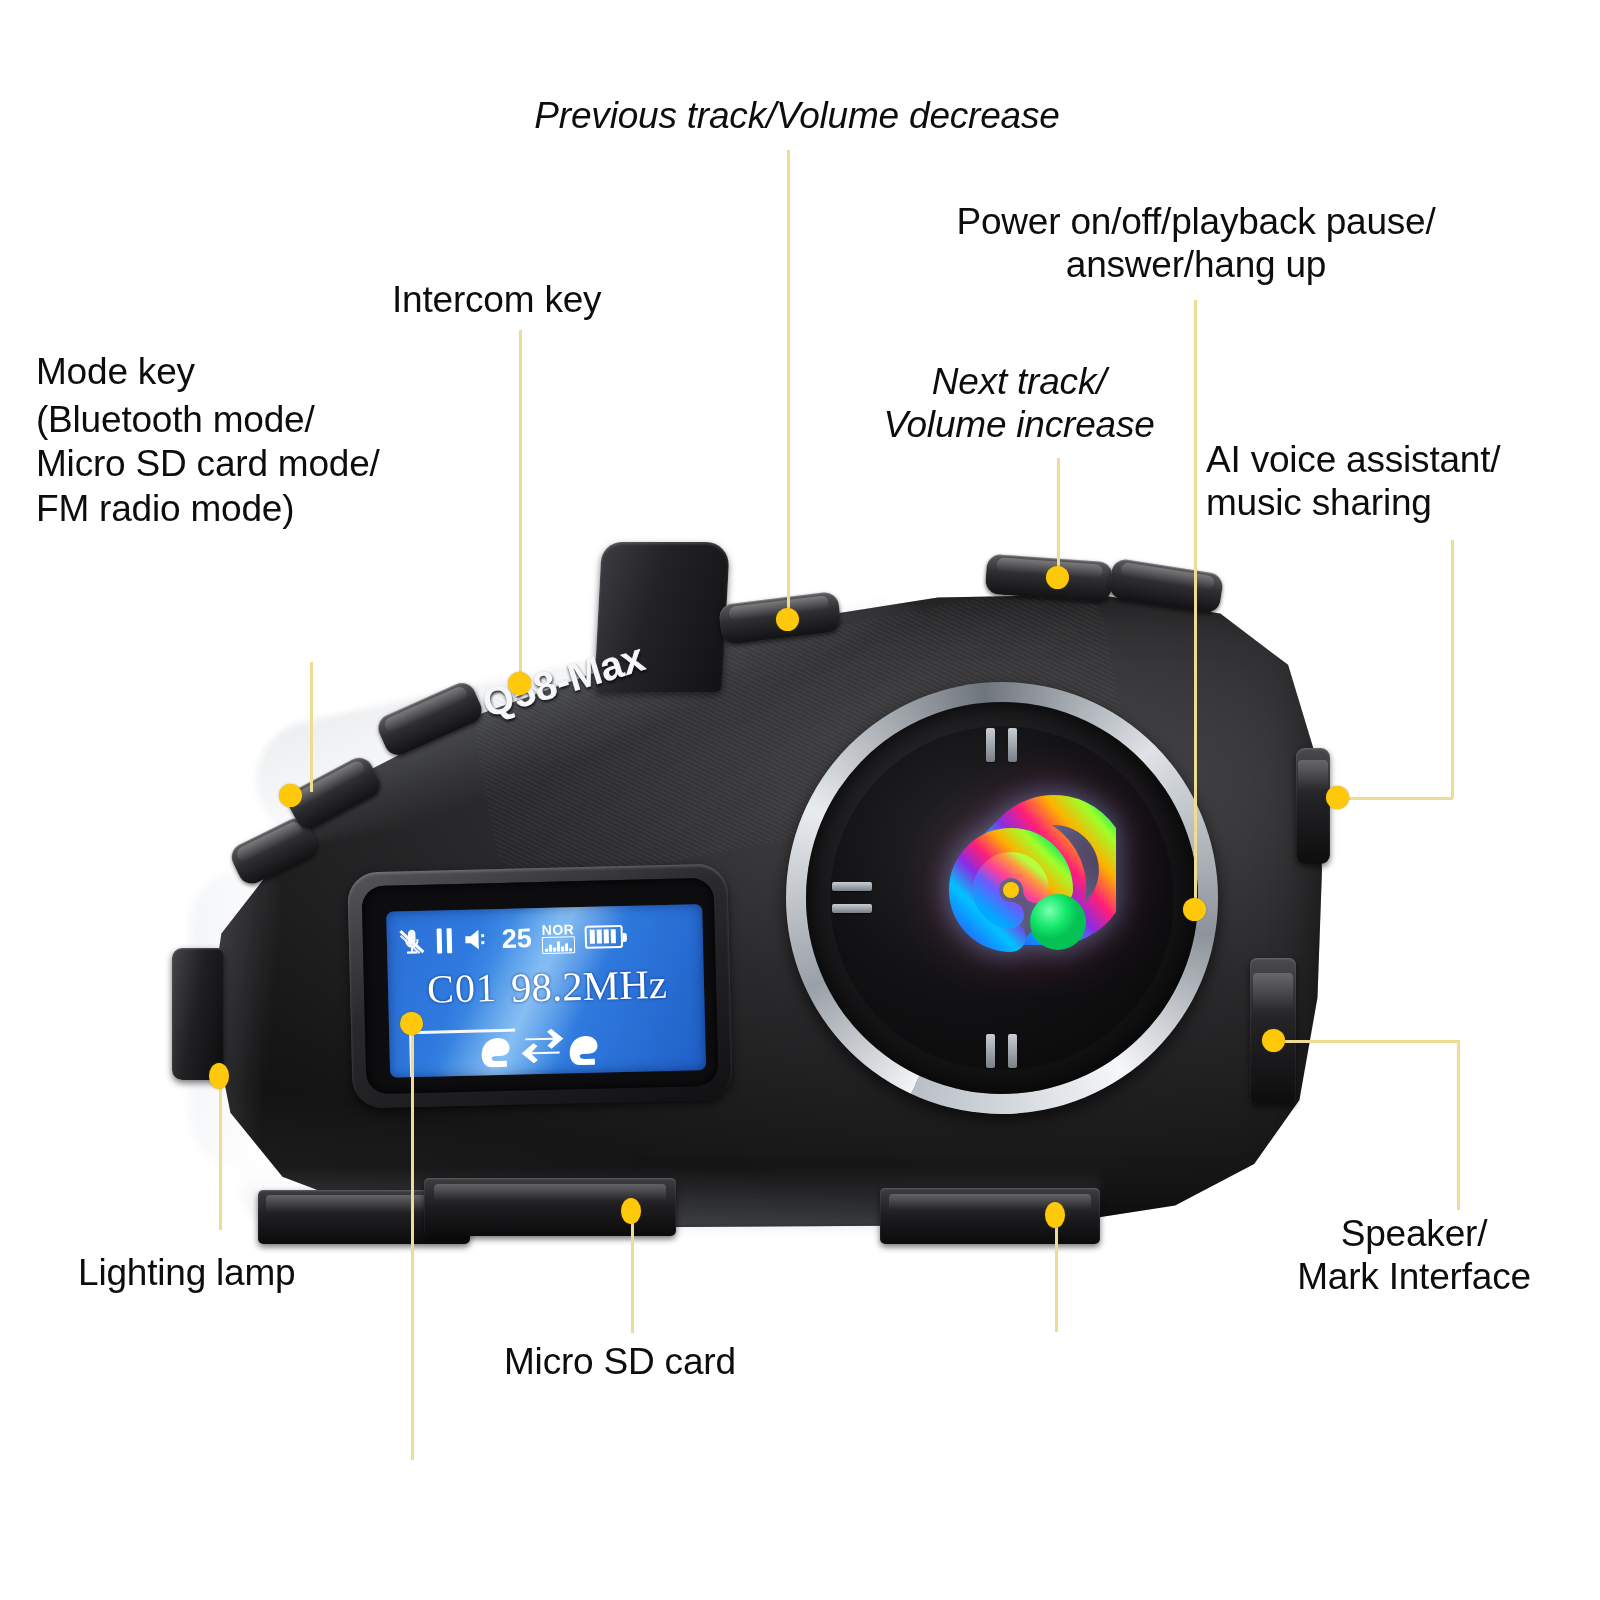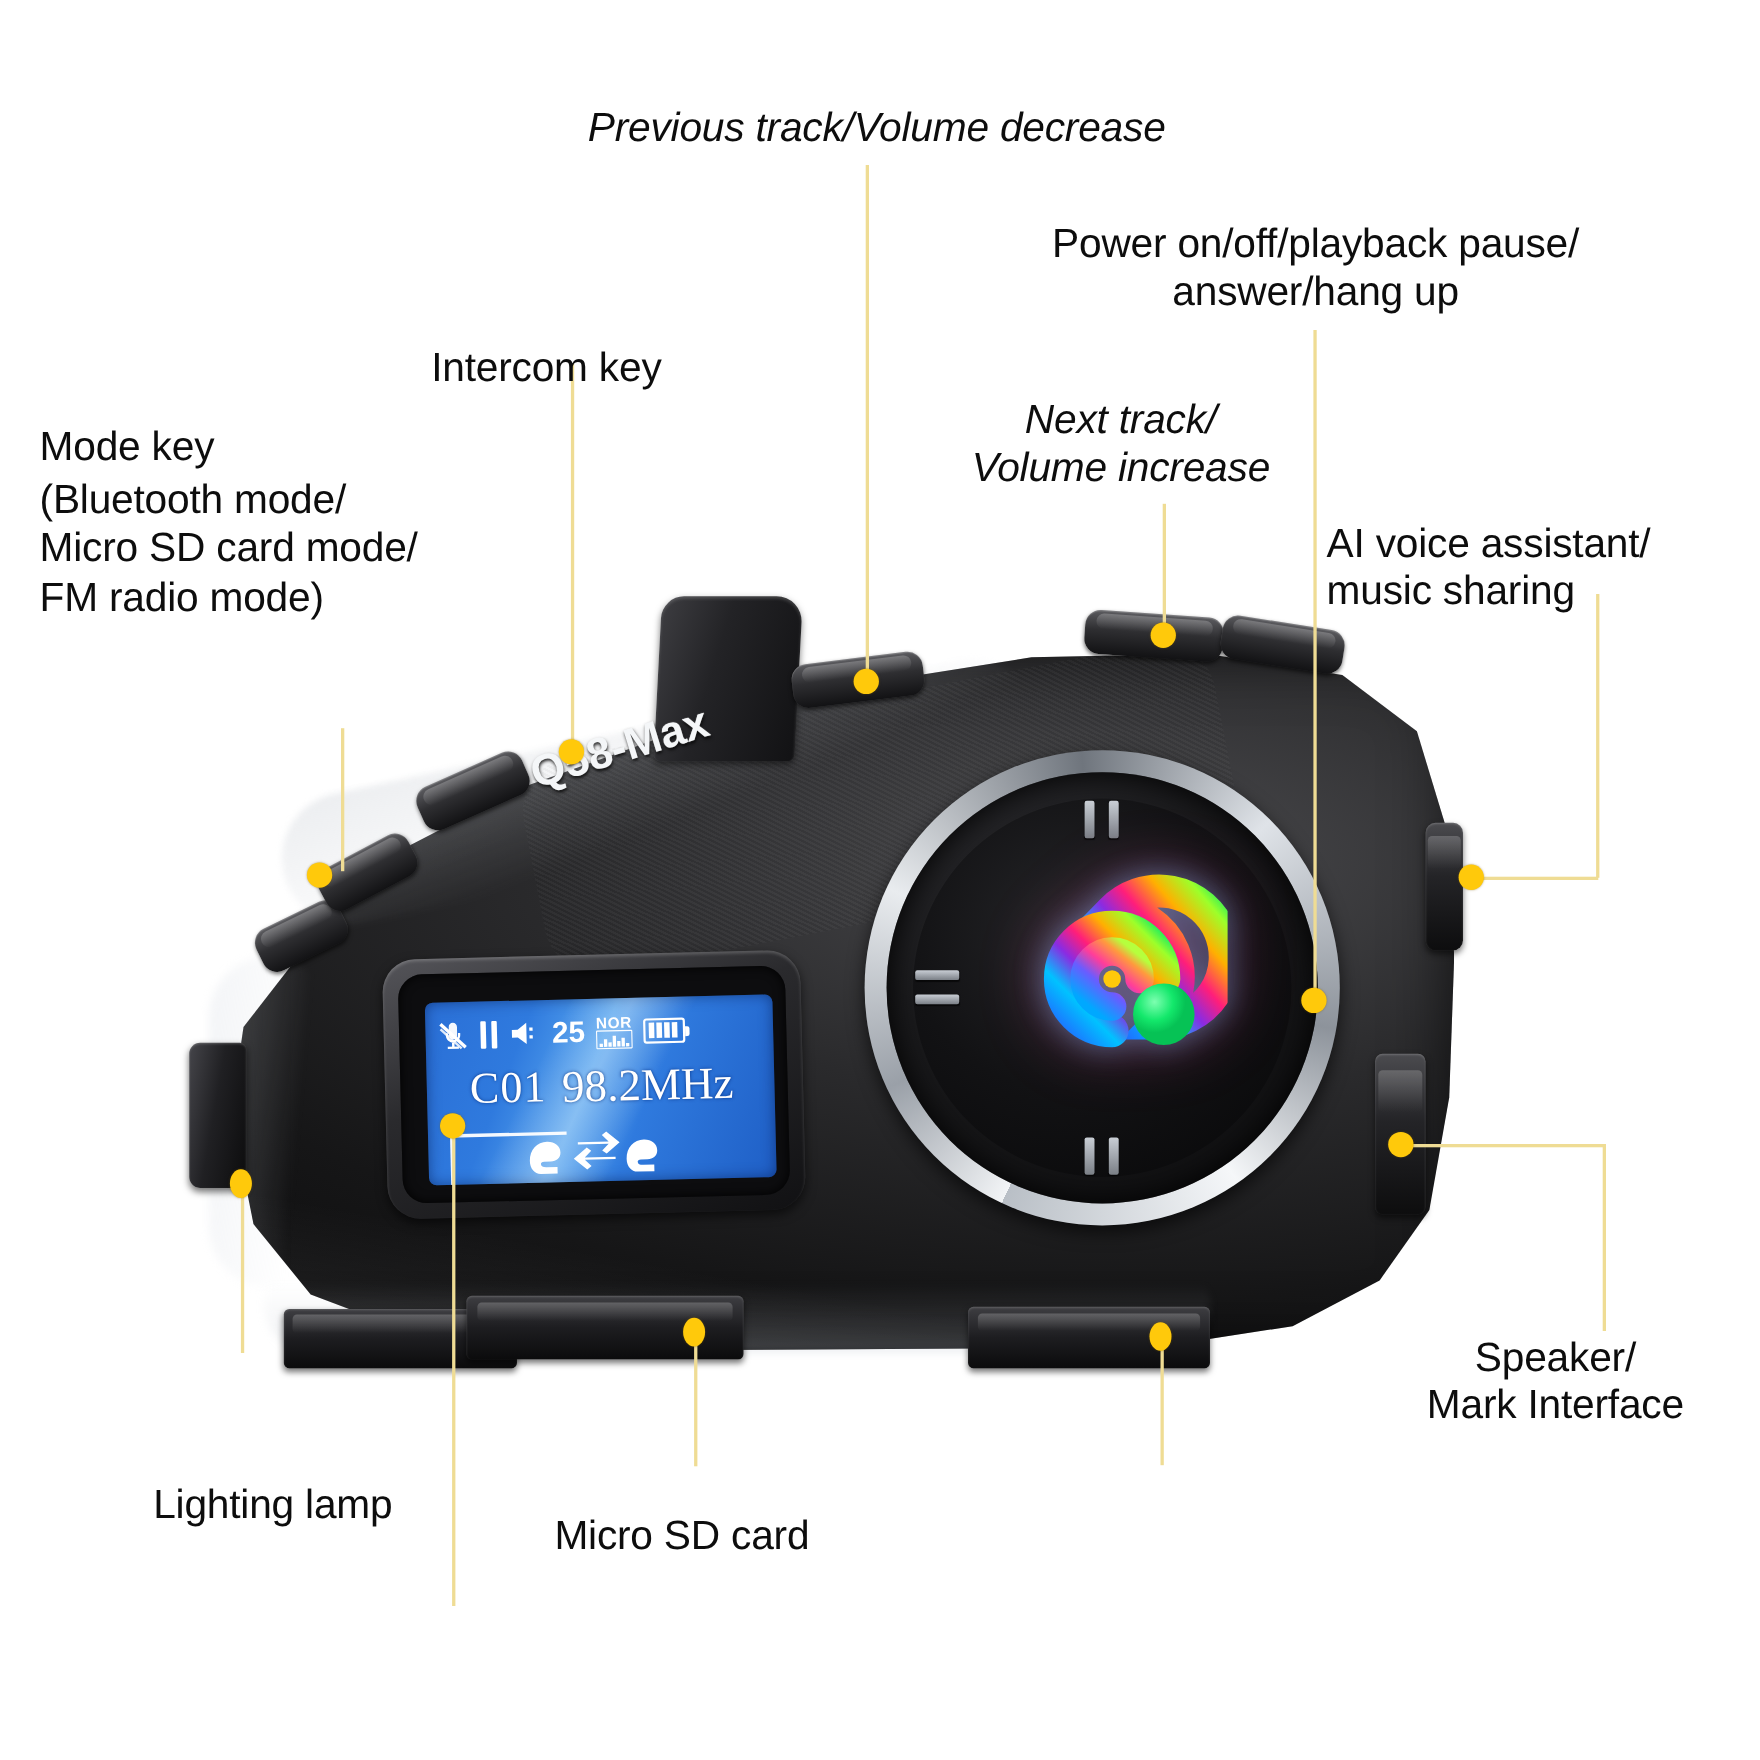--- a/index.html
+++ b/index.html
@@ -6,21 +6,21 @@
   html,body{margin:0;padding:0;background:#ffffff;}
   body{width:1600px;height:1600px;position:relative;overflow:hidden;
        font-family:"Liberation Sans","DejaVu Sans",sans-serif;color:#111;}
   #stage{position:absolute;left:0;top:0;width:1600px;height:1600px;background:#fff;}
 
   
   .lbl{position:absolute;font-size:37px;line-height:1.17;color:#0d0d0d;
        letter-spacing:-0.2px;white-space:pre-line;}
   .lbl.sub{font-size:37px;line-height:1.2;}
   .lbl.c{text-align:center;}
-  .lbl.l{text-align:left;margin-top:34px;}
+  .lbl.l{text-align:left;}
 
   
   .ldr{position:absolute;background:#EFDC94;}
   .ldr.v{width:3px;}
   .ldr.h{height:3px;}
   .dot{position:absolute;width:23px;height:23px;border-radius:50%;
        background:#FFC90B;box-shadow:0 0 2px rgba(120,90,0,.55);}
   .dot.oval{width:20px;height:26px;border-radius:50%;}
 
   
@@ -364,21 +364,21 @@
 
   <div class="lbl l" style="left:1206px;top:438px;width:400px;">AI voice assistant/
 music sharing</div>
 
   <div class="lbl l" style="left:36px;top:350px;width:420px;">Mode key</div>
   <div class="lbl sub l" style="left:36px;top:398px;width:430px;">(Bluetooth mode/
 Micro SD card mode/
 FM radio mode)</div>
 
 
-  <div class="lbl l" style="left:78px;top:1312px;width:340px;text-align:center;">Lighting lamp</div>
+  <div class="lbl l" style="left:78px;top:1251px;width:340px;">Lighting lamp</div>
 
 
   <div class="lbl l" style="left:504px;top:1340px;width:320px;">Micro SD card</div>
 
 
   <div class="lbl c" style="left:1240px;top:1212px;width:348px;">Speaker/
 Mark Interface</div>
 
 </div>
 

